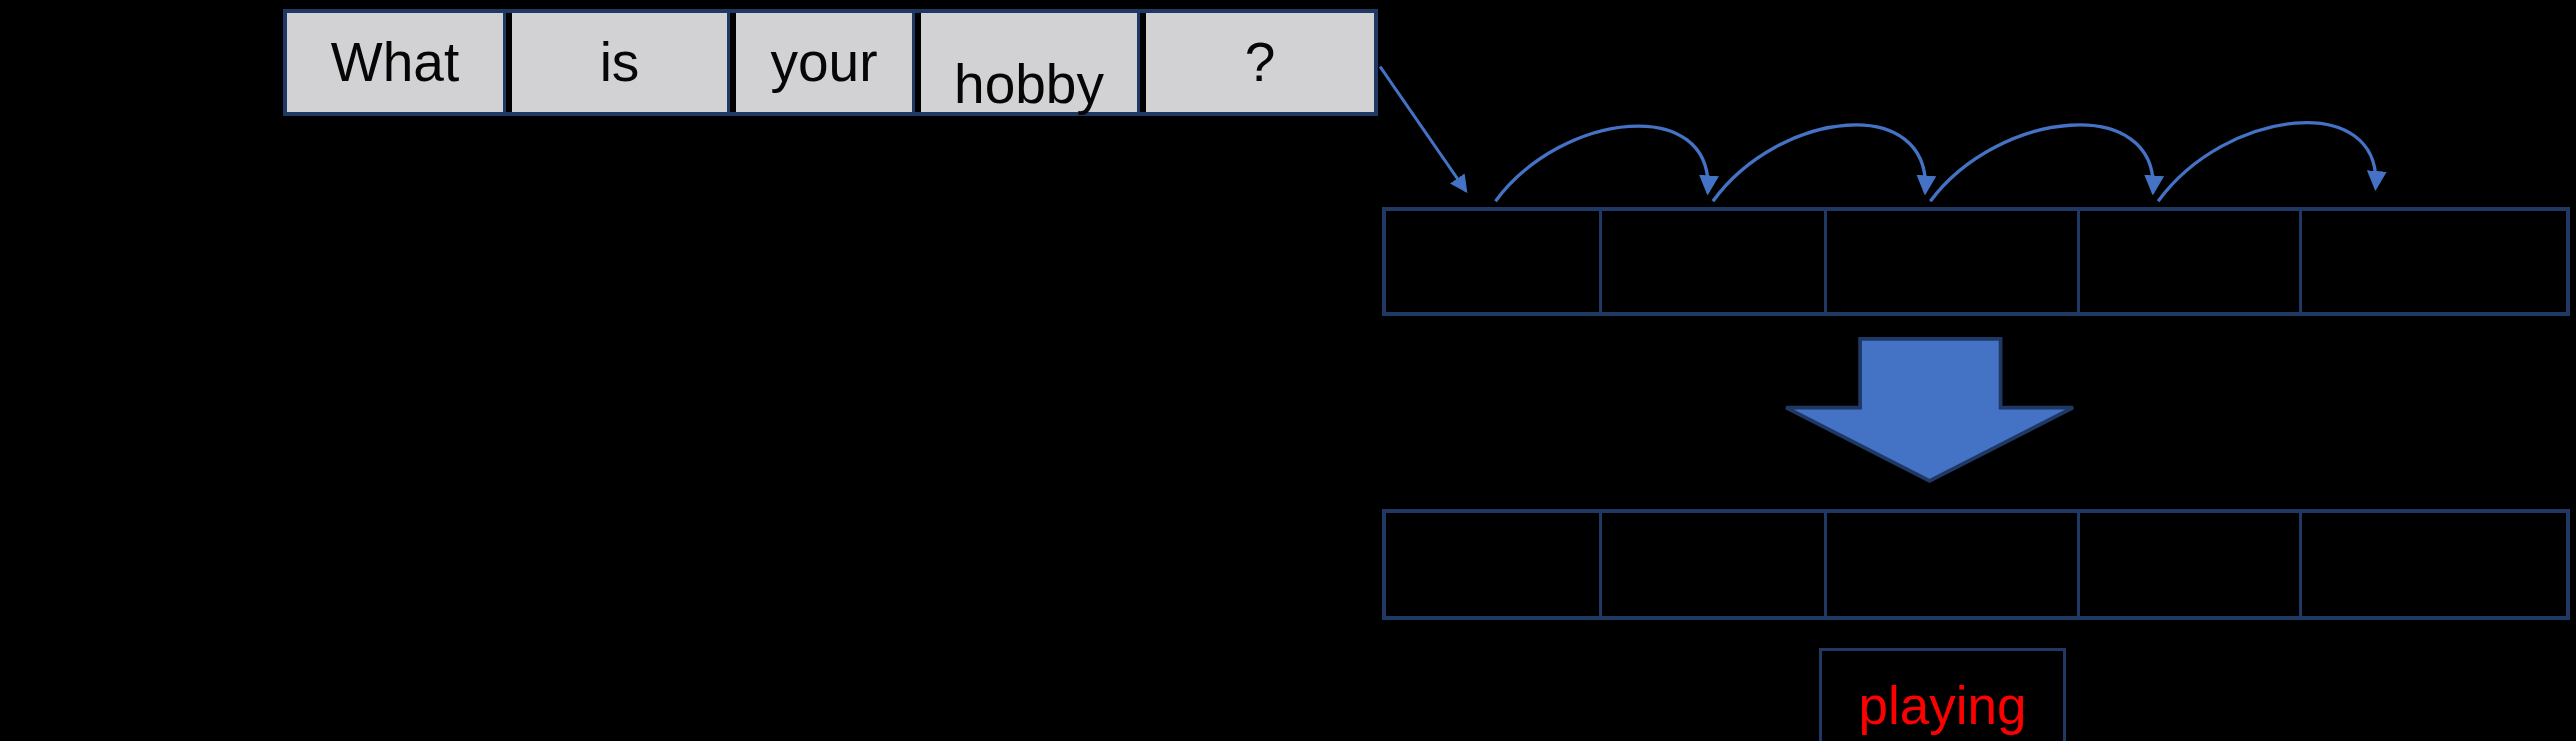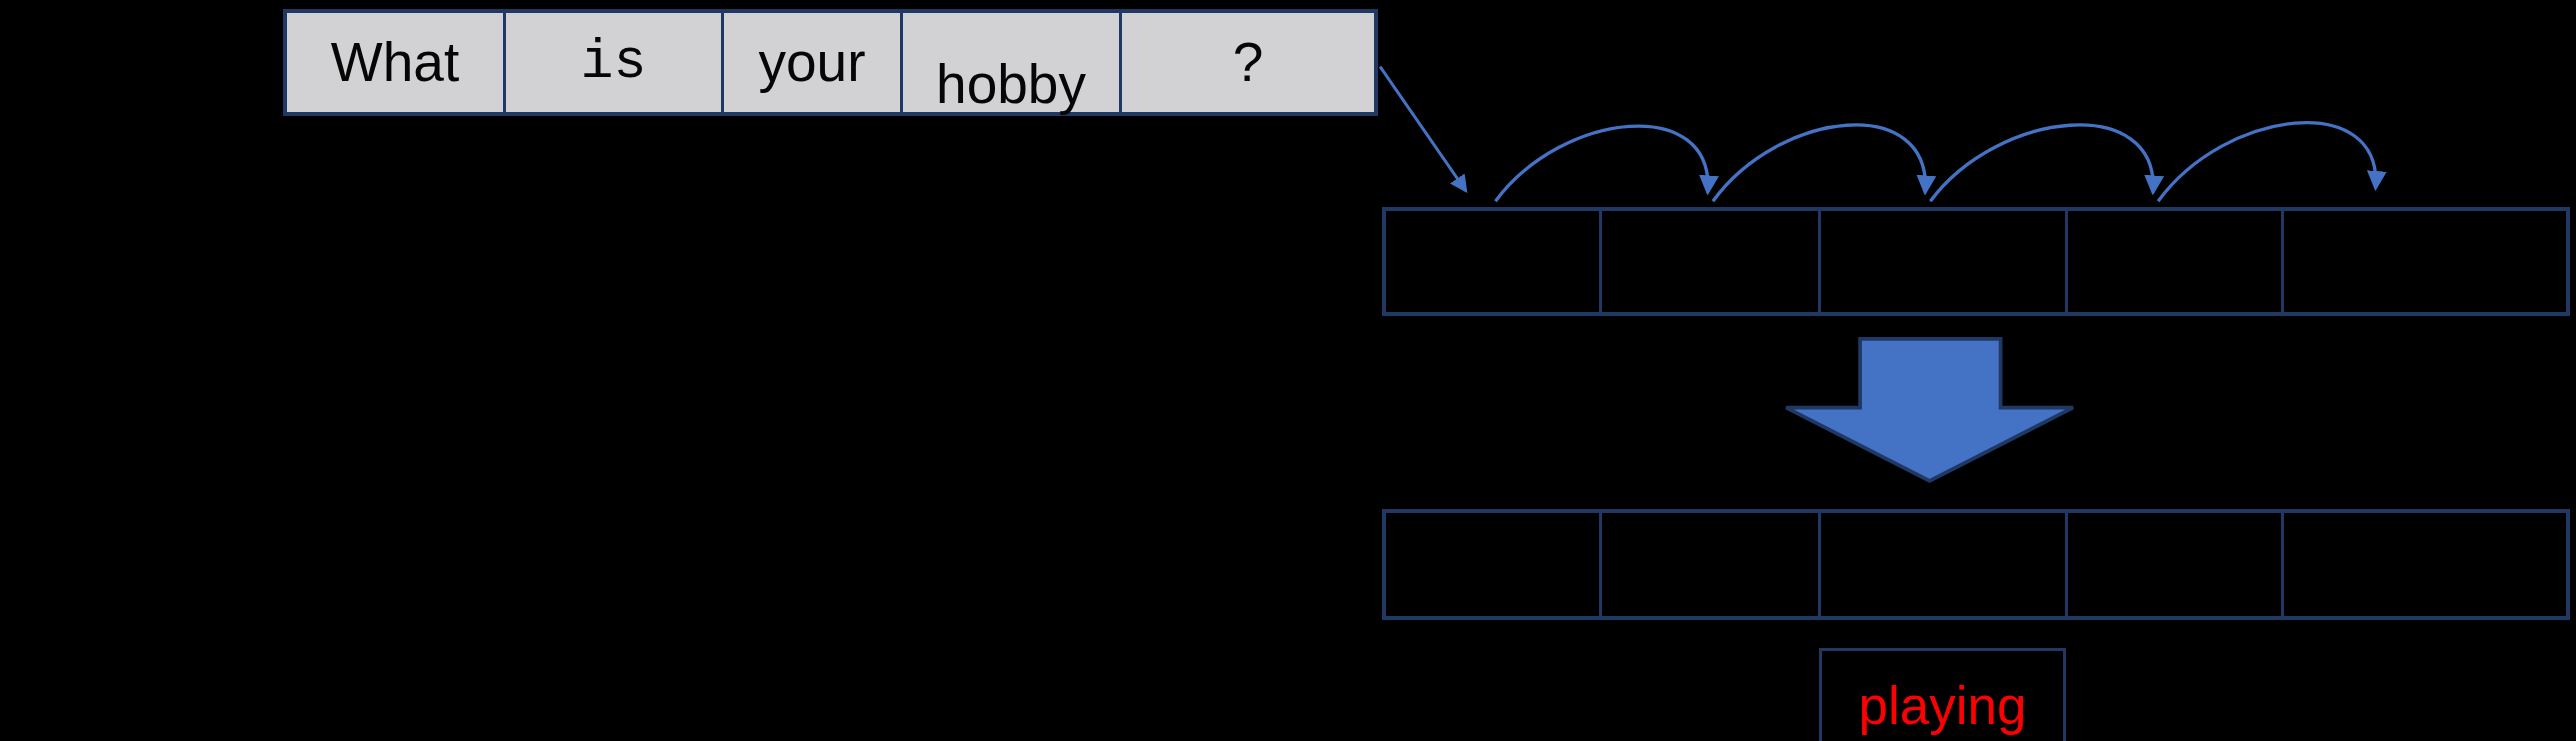--- a/index.html
+++ b/index.html
@@ -16,40 +16,41 @@
     background: var(--background);
     position: relative;
     overflow: hidden;
     font-family: "Liberation Sans", sans-serif;
   }
   .table-row {
     position: absolute;
     display: flex;
     box-sizing: border-box;
     border: 4.4px solid var(--box-border);
+    gap: 6px;
   }
   .cell {
     box-sizing: border-box;
     border-right: 3px solid var(--box-border);
     display: flex;
     align-items: center;
     justify-content: center;
   }
   .cell:last-child { border-right: none; flex: 1; }
 
   
   #sentence-row { left: 283px; top: 9px; width: 1095px; height: 107px; }
   #sentence-row .cell {
     background: var(--word-fill);
     color: var(--word-text);
     font-size: 55px;
     line-height: 1;
   }
   #sentence-row .c1 { width: 219px; }
-  #sentence-row .c2 { width: 218px; font-family: Liberation Mono, monospace; }
+  #sentence-row .c2 { width: 218px; }
   #sentence-row .c3 { width: 179px; }
   #sentence-row .c4 { width: 219px; align-items: flex-end; }
 
   
   #upper-row { left: 1382px; top: 207px; width: 1188px; height: 109px; }
   
   #lower-row { left: 1382px; top: 509px; width: 1188px; height: 111px; }
   .state-row .c1 { width: 216px; }
   .state-row .c2 { width: 219px; }
   .state-row .c3 { width: 247px; }

